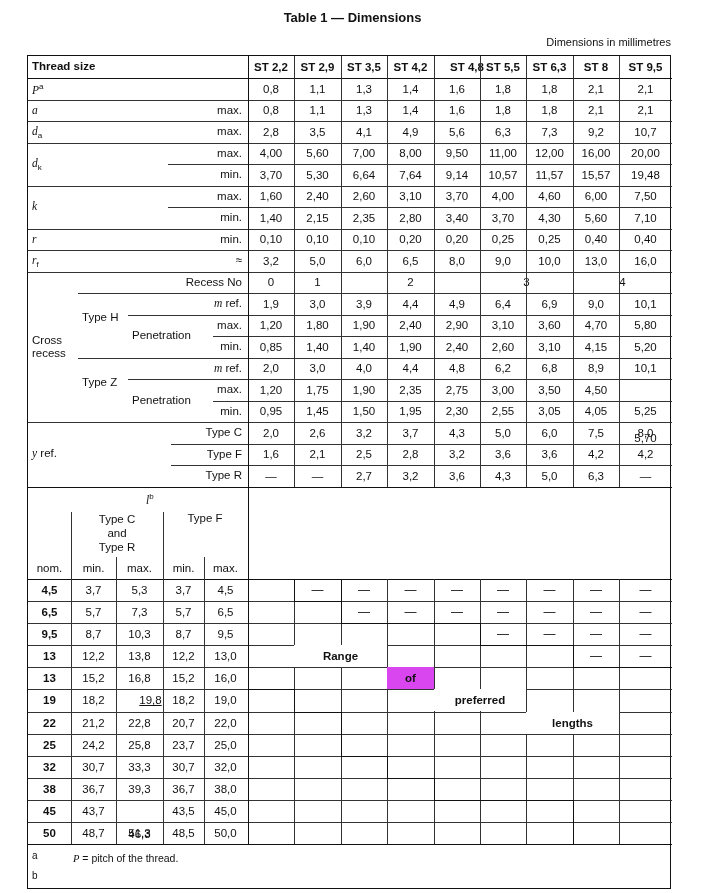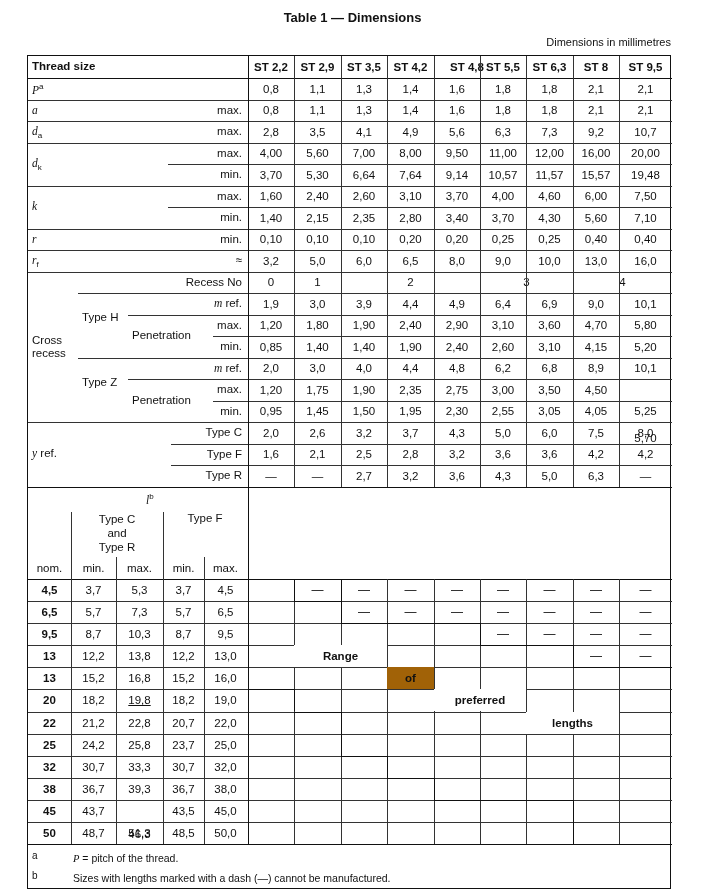--- a/index.html
+++ b/index.html
@@ -353,23 +353,23 @@
     <div class="cell dash" style="left: 220px; top: 611.333px; width: 46px; height: 22.0833px;"></div>
     <div class="cell dash" style="left: 266px; top: 611.333px; width: 47px; height: 22.0833px;"></div>
     <div class="cell dash" style="left: 313px; top: 611.333px; width: 46px; height: 22.0833px;"></div>
     <div class="cell dash" style="left: 359px; top: 611.333px; width: 47px; height: 22.0833px;"></div>
     <div class="cell dash" style="left: 406px; top: 611.333px; width: 46px; height: 22.0833px;"></div>
     <div class="cell dash" style="left: 452px; top: 611.333px; width: 46px; height: 22.0833px;"></div>
     <div class="cell dash" style="left: 498px; top: 611.333px; width: 47px; height: 22.0833px;"></div>
     <div class="cell dash" style="left: 545px; top: 611.333px; width: 46px; height: 22.0833px;"></div>
     <div class="cell dash" style="left: 591px; top: 611.333px; width: 53px; height: 22.0833px;"></div>
     <div class="hline" style="left: 0px; width: 644px; top: 633.417px;"></div>
-    <div class="cell bold" style="left: 0px; top: 633.417px; width: 43px; height: 22.0833px;">20</div>
+    <div class="cell bold" style="left: 0px; top: 633.417px; width: 43px; height: 22.0833px;">19</div>
     <div class="cell" style="left: 43px; top: 633.417px; width: 45px; height: 22.0833px;">18,2</div>
-    <div class="cell" style="left: 88px; top: 633.417px; width: 47px; height: 22.0833px; text-decoration: underline;">19,8</div>
+    <div class="cell" style="left: 99px; top: 633.417px; width: 47px; height: 22.0833px; text-decoration: underline;">19,8</div>
     <div class="cell" style="left: 135px; top: 633.417px; width: 41px; height: 22.0833px;">18,2</div>
     <div class="cell" style="left: 176px; top: 633.417px; width: 43px; height: 22.0833px;">19,0</div>
     <div class="cell dash" style="left: 220px; top: 633.417px; width: 46px; height: 22.0833px;"></div>
     <div class="cell dash" style="left: 266px; top: 633.417px; width: 47px; height: 22.0833px;"></div>
     <div class="cell dash" style="left: 313px; top: 633.417px; width: 46px; height: 22.0833px;"></div>
     <div class="cell dash" style="left: 359px; top: 633.417px; width: 47px; height: 22.0833px;"></div>
     <div class="cell dash" style="left: 406px; top: 633.417px; width: 46px; height: 22.0833px;"></div>
     <div class="cell dash" style="left: 452px; top: 633.417px; width: 46px; height: 22.0833px;"></div>
     <div class="cell dash" style="left: 498px; top: 633.417px; width: 47px; height: 22.0833px;"></div>
     <div class="cell dash" style="left: 545px; top: 633.417px; width: 46px; height: 22.0833px;"></div>
@@ -489,30 +489,29 @@
     <div class="vline b" style="left: 266px; top: 633.417px; height: 22.0833px;"></div>
     <div class="hline b" style="left: 266px; width: 47px; top: 655.5px;"></div>
     <div class="vline b" style="left: 313px; top: 655.5px; height: 44.1667px;"></div>
     <div class="hline b" style="left: 313px; width: 46px; top: 699.667px;"></div>
     <div class="vline b" style="left: 359px; top: 699.667px; height: 22.0833px;"></div>
     <div class="hline b" style="left: 359px; width: 47px; top: 721.75px;"></div>
     <div class="vline b" style="left: 406px; top: 721.75px; height: 22.0833px;"></div>
     <div class="hline b" style="left: 406px; width: 139px; top: 743.833px;"></div>
     <div class="vline b" style="left: 545px; top: 743.833px; height: 44.1667px;"></div>
     <div class="cell bold" style="left: 266px; top: 589.25px; width: 93px; height: 22.0833px; background: rgb(255, 255, 255); z-index: 2;">Range</div>
-    <div class="cell bold" style="left: 359px; top: 611.333px; width: 47px; height: 22.0833px; background: #a16207; z-index: 2;">of</div>
+    <div class="cell bold" style="left: 359px; top: 611.333px; width: 47px; height: 22.0833px; background: #d946ef; z-index: 2;">of</div>
     <div class="cell bold" style="left: 406px; top: 633.417px; width: 92px; height: 22.0833px; background: rgb(255, 255, 255); z-index: 2;">preferred</div>
     <div class="cell bold" style="left: 498px; top: 655.5px; width: 93px; height: 22.0833px; background: rgb(255, 255, 255); z-index: 2;">lengths</div>
     <div class="vline b" style="left: 220px; top: 0px; height: 788px;"></div>
     <div class="vline" style="left: 266px; top: 0px; height: 430.5px;"></div>
     <div class="vline" style="left: 313px; top: 0px; height: 430.5px;"></div>
     <div class="vline" style="left: 359px; top: 0px; height: 430.5px;"></div>
     <div class="vline" style="left: 406px; top: 0px; height: 430.5px;"></div>
     <div class="vline" style="left: 452px; top: 0px; height: 430.5px;"></div>
     <div class="vline" style="left: 498px; top: 0px; height: 430.5px;"></div>
     <div class="vline" style="left: 545px; top: 0px; height: 430.5px;"></div>
     <div class="vline" style="left: 591px; top: 0px; height: 430.5px;"></div>
     <div class="hline b" style="left: 0px; width: 644px; top: 788px;"></div>
     <div class="lbl" style="top: 794px; left: 4px; font-size: 10px;">a</div>
     <div class="lbl" style="top: 796px; left: 45px; font-size: 10.5px;"><span class="it">P</span> = pitch of the thread.</div>
     <div class="lbl" style="top: 814px; left: 4px; font-size: 10px;">b</div>
-    <div class="lbl" style="top: 816px; left: 45px; font-size: 10.5px;">Sizes with lengths marked with a dash (—) cannot be manufactured.</div>
   </div>
 
 </body></html>

